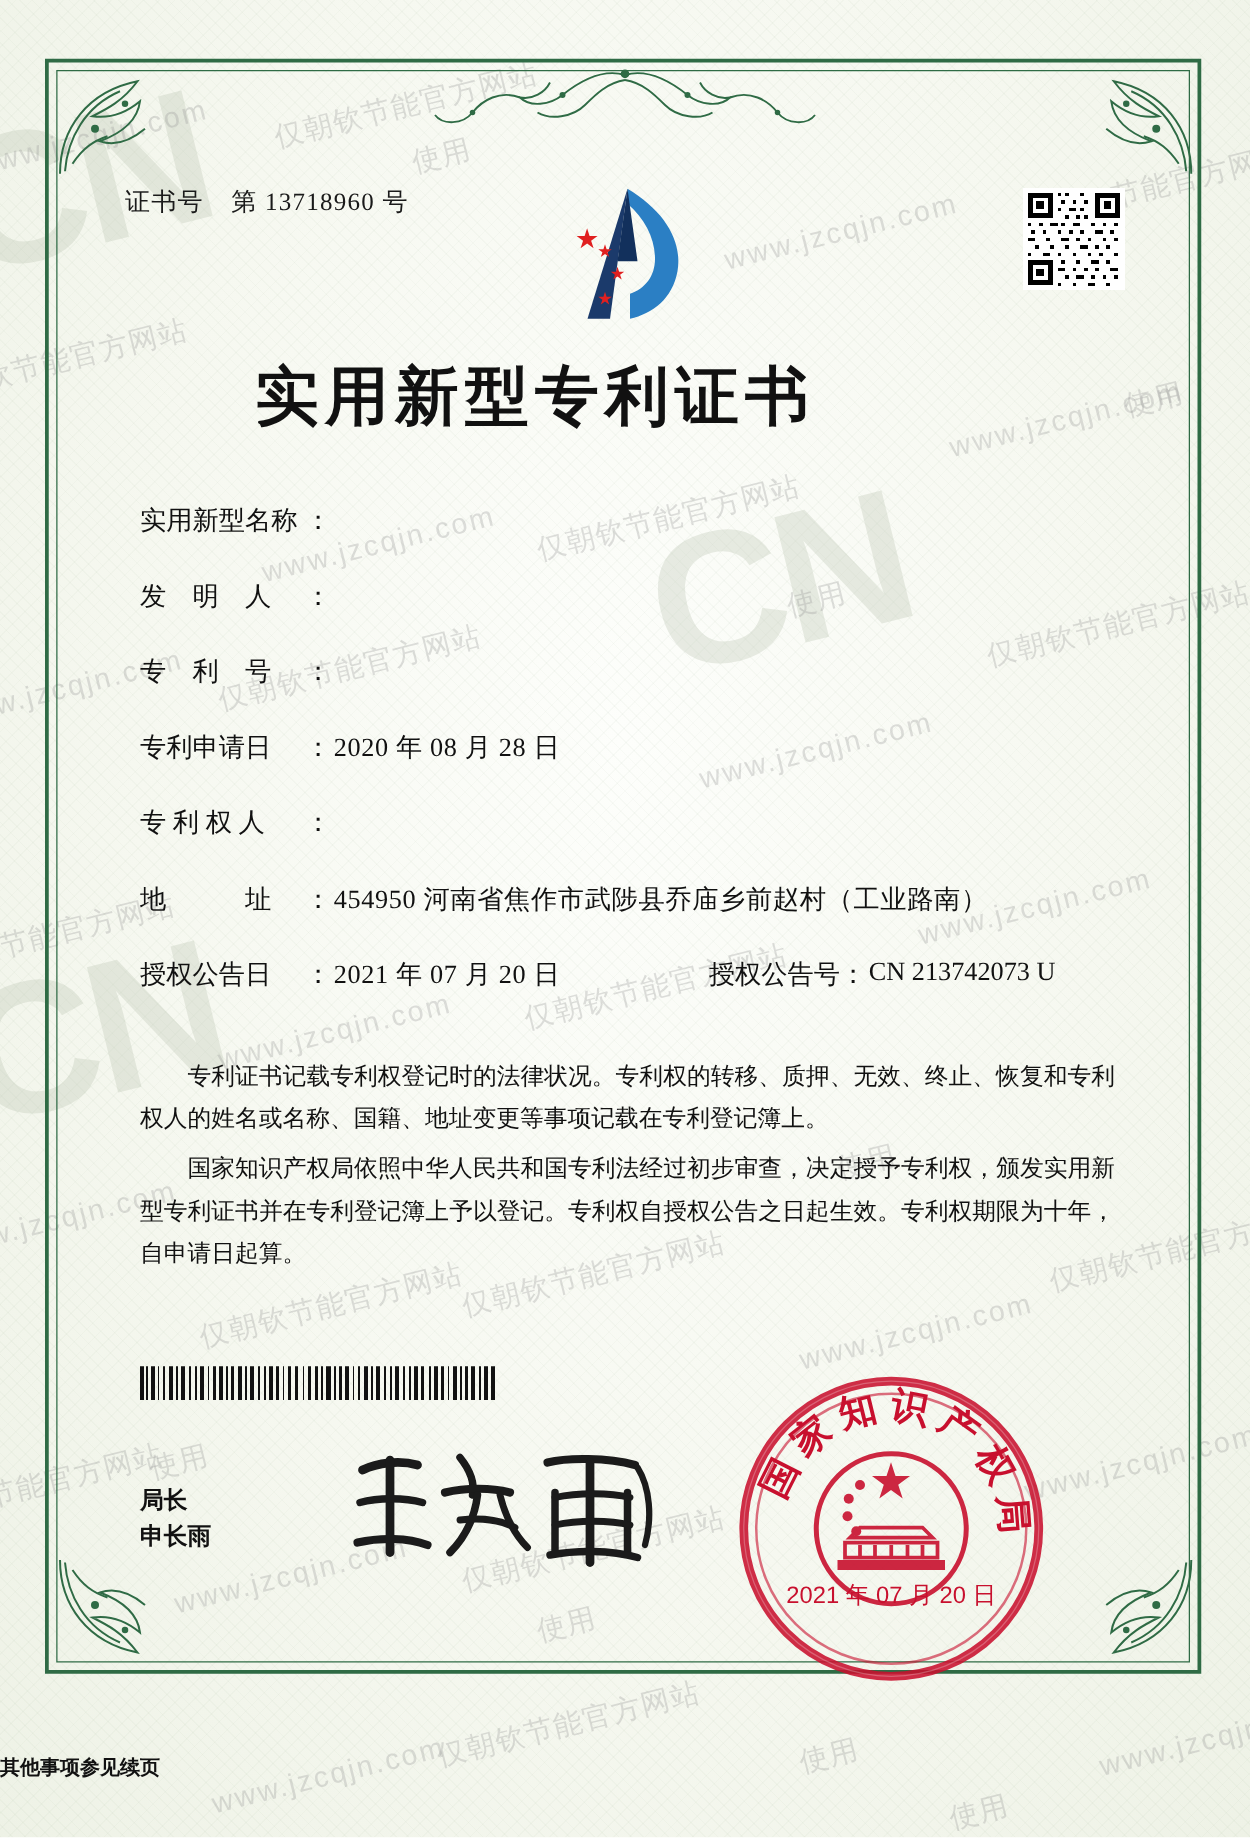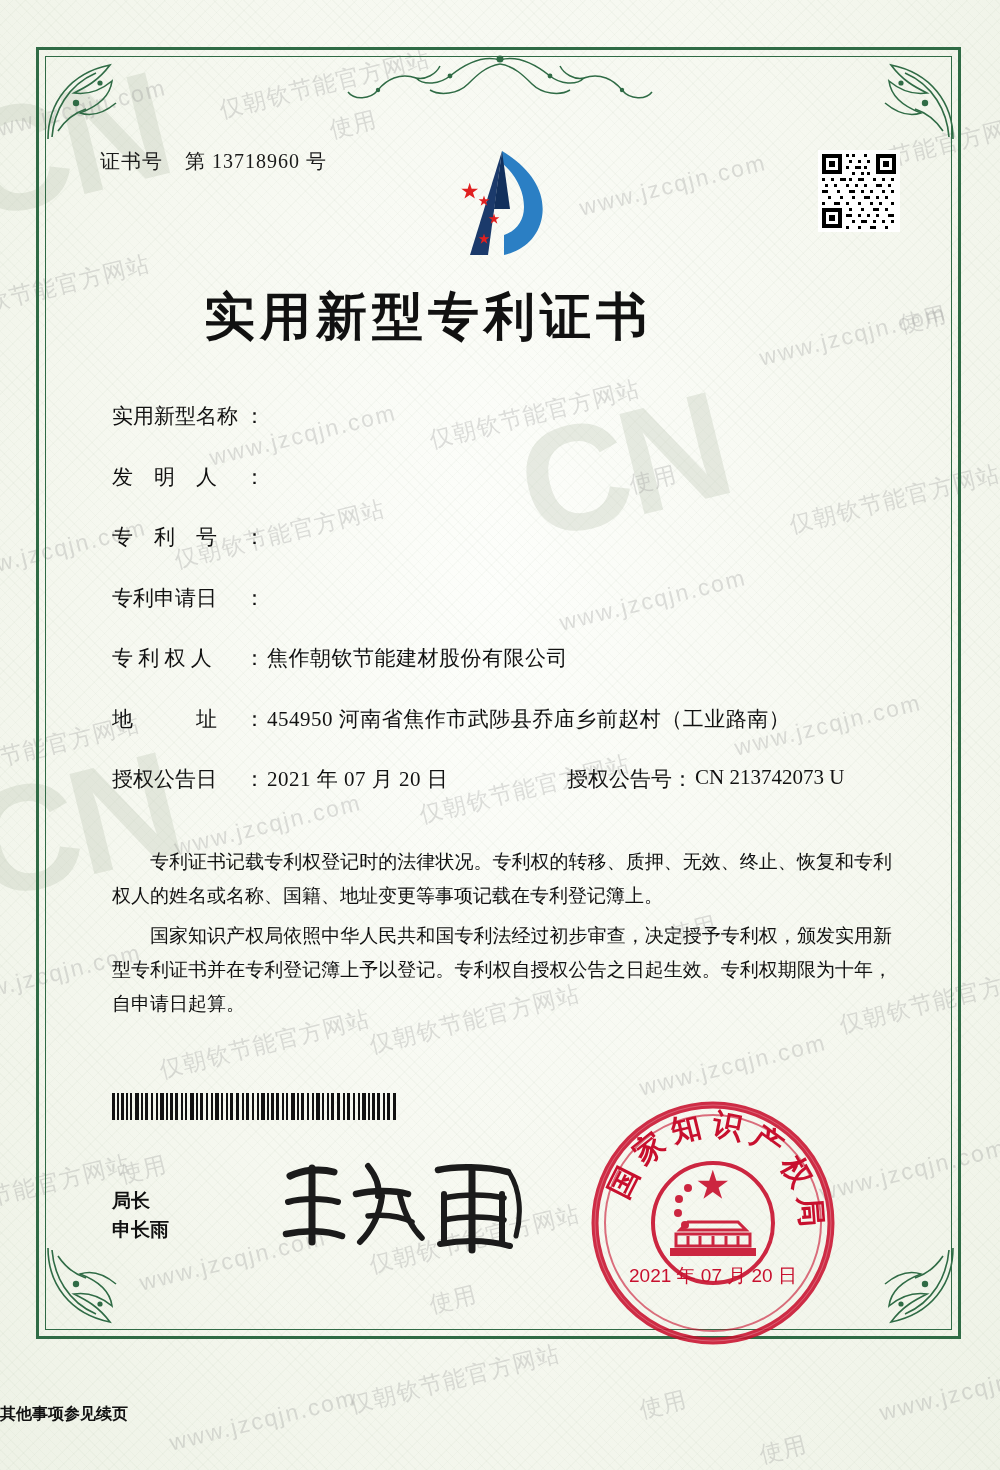--- a/index.html
+++ b/index.html
@@ -470,26 +470,26 @@
     </div>
 
     <div class="field-row">
       <span class="field-label plain">专　利　号</span>
       <span class="field-sep">：</span>
     </div>
 
     <div class="field-row">
       <span class="field-label plain">专利申请日</span>
       <span class="field-sep">：</span>
+      <span class="field-value">2020 年 08 月 28 日</span>
     </div>
 
     <div class="field-row">
       <span class="field-label plain">专 利 权 人</span>
       <span class="field-sep">：</span>
-      <span class="field-value">焦作朝钦节能建材股份有限公司</span>
     </div>
 
     <div class="field-row">
       <span class="field-label plain">地　　　址</span>
       <span class="field-sep">：</span>
       <span class="field-value">454950 河南省焦作市武陟县乔庙乡前赵村（工业路南）</span>
     </div>
 
     <div class="field-row dual">
       <span class="field-label plain">授权公告日</span>

